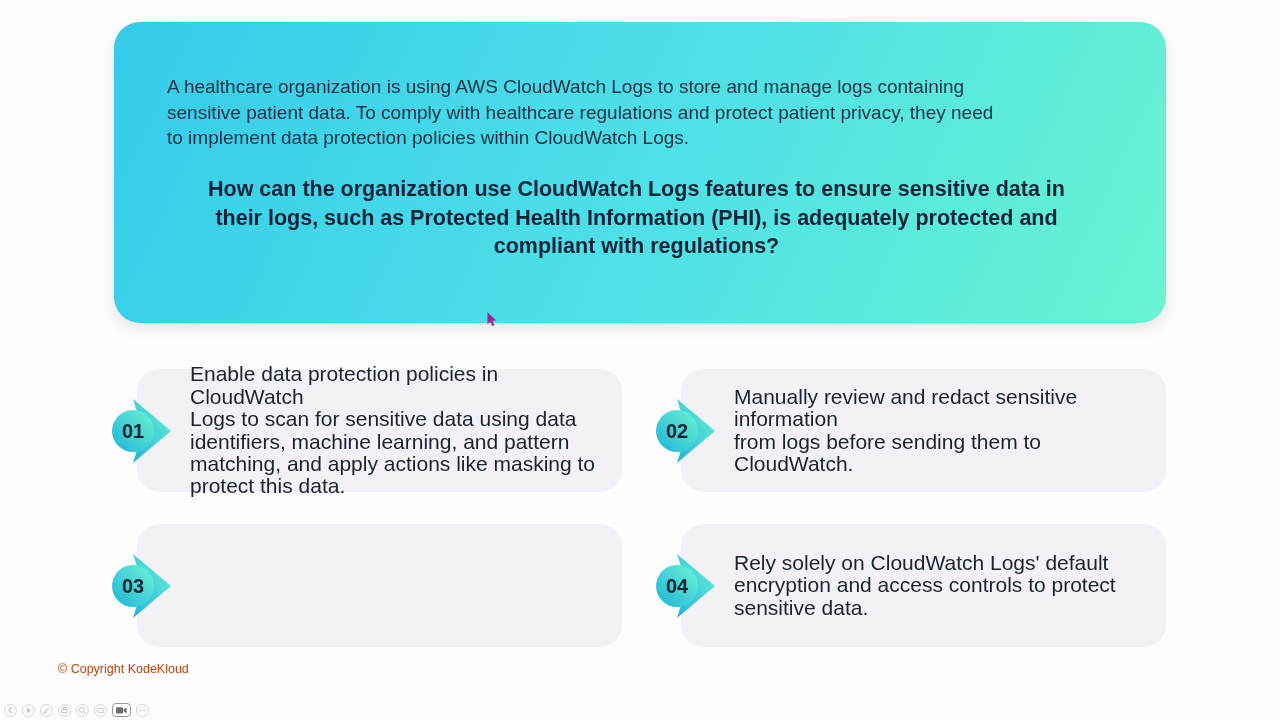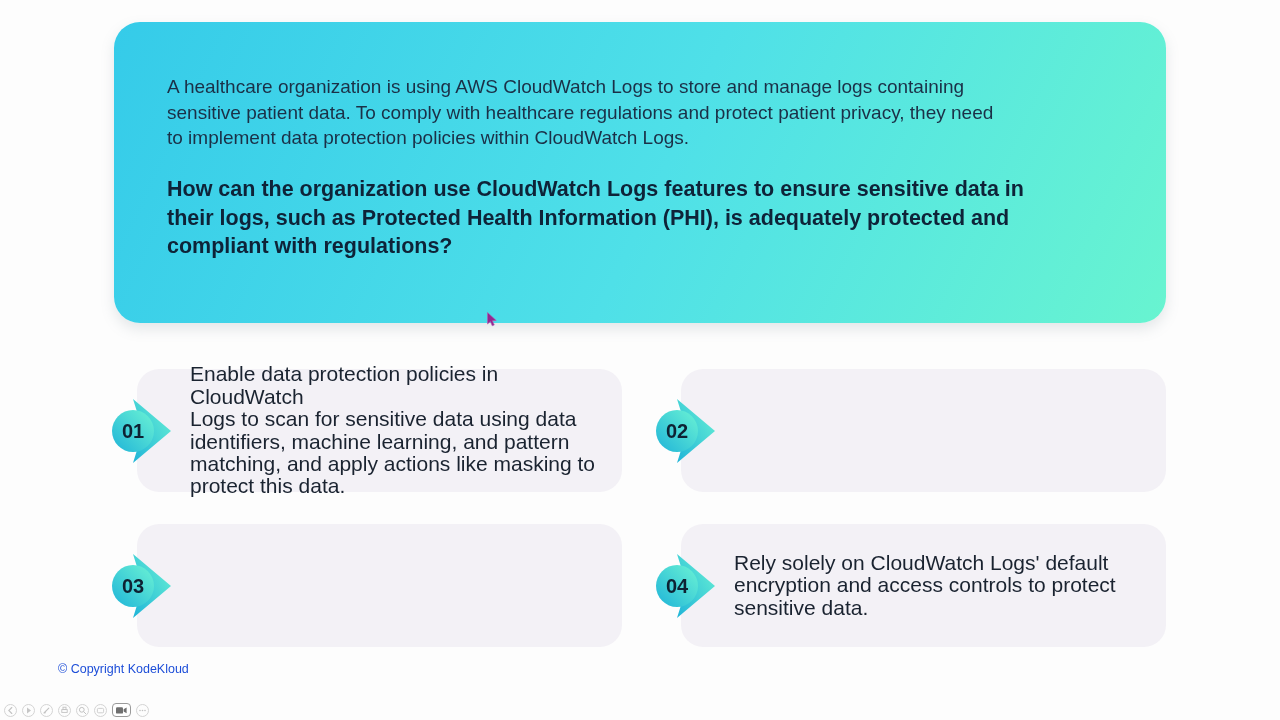--- a/index.html
+++ b/index.html
@@ -25,20 +25,21 @@
     margin:0 0 24px 0;
     font-size:19px;line-height:25.6px;
     color:#1b3047;font-weight:400;
     white-space:pre-line;
   }
   .q-bold{
     margin:0;
     font-size:21.5px;line-height:28.8px;
     color:#0e2338;font-weight:700;
     white-space:pre-line;
+    text-align:center;
   }
 
   
   .option-card{
     position:absolute;width:485px;height:123px;
     background:#f3f1f6;border-radius:22px;
     display:flex;align-items:center;
     box-sizing:border-box;
     padding-left:53px;padding-right:22px;
     cursor:pointer;
@@ -58,21 +59,21 @@
     pointer-events:none;
   }
   .badge text{
     font-family:"Liberation Sans",sans-serif;
     font-weight:bold;font-size:20px;fill:#0e2233;
   }
 
   
   .copyright{
     position:absolute;left:58px;top:662px;
-    font-size:12.5px;color:#1d4ed8;
+    font-size:12.5px;color:#c2410c;
   }
 
   
   .player-controls{
     position:absolute;left:4px;top:703px;
     display:flex;align-items:center;gap:5px;
   }
   .pc-btn{
     width:13px;height:13px;border:1px solid #d4d4d4;border-radius:50%;
     box-sizing:border-box;display:flex;align-items:center;justify-content:center;
@@ -130,20 +131,22 @@
       <defs>
           <linearGradient id="g2" x1="0" y1="1" x2="1" y2="0">
         <stop offset="0" stop-color="#1fb4d8"></stop>
             <stop offset="1" stop-color="#6bf3d4"></stop>
       </linearGradient>
         </defs>
       <path d="M24 4 L62 36 L24 68 L34 36 Z" fill="url(#g2)"></path>
       <circle cx="24" cy="36" r="21" fill="url(#g2)"></circle>
       <text x="24" y="43" text-anchor="middle">02</text>
     </svg>
+    <span class="option-text">Manually review and redact sensitive information
+from logs before sending them to CloudWatch.</span>
   </div>
 
   <div class="option-card" id="opt3">
     <svg class="badge" viewBox="0 0 68 72">
       <defs>
           <linearGradient id="g3" x1="0" y1="1" x2="1" y2="0">
         <stop offset="0" stop-color="#1fb4d8"></stop>
             <stop offset="1" stop-color="#6bf3d4"></stop>
       </linearGradient>
         </defs>

